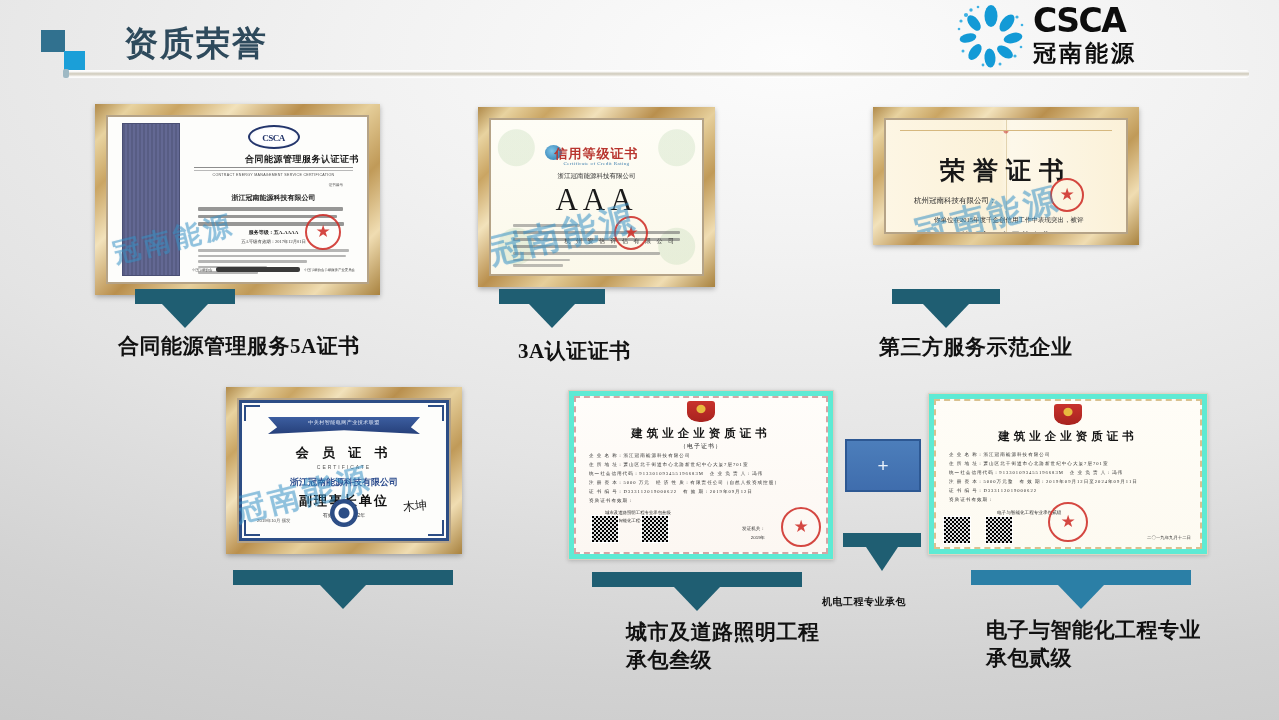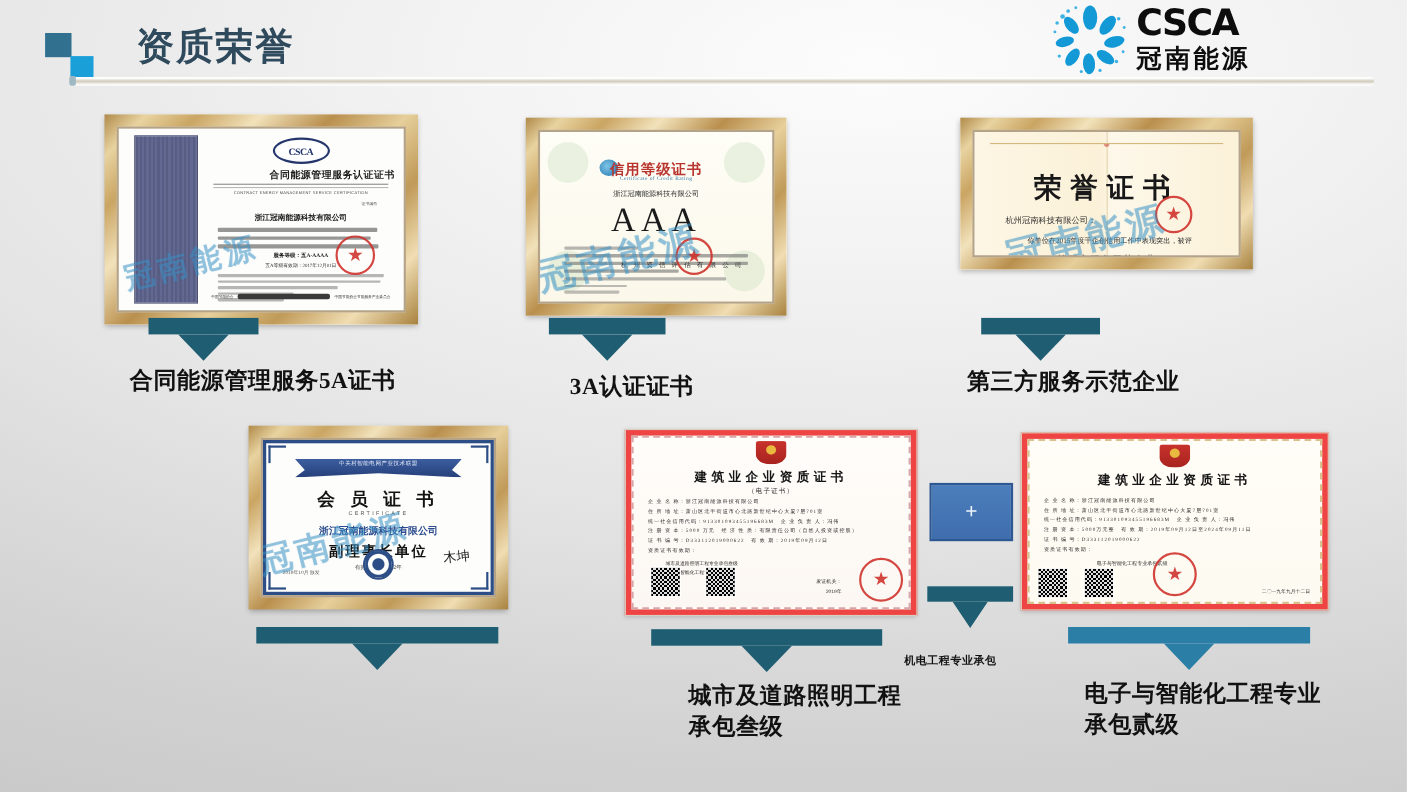--- a/index.html
+++ b/index.html
@@ -255,21 +255,21 @@
   #cert4 .ribbon {
     position: absolute; left: 50%; transform: translateX(-50%); top: 17px;
     width: 152px; height: 17px;
     background: linear-gradient(to bottom, #3c5ea0, #26407a);
     clip-path: polygon(0 0, 100% 0, 94% 60%, 100% 100%, 50% 78%, 0 100%, 6% 60%);
     font-size: 5px; color: #e8eefb; text-align: center; line-height: 11px;
     letter-spacing: 0.5px;
   }
   #cert4 .c4-title {
     position: absolute; left: 0; right: 0; top: 44px; text-align: center;
-    font-size: 16px; font-weight: bold; color: #131313; letter-spacing: 5px;
+    font-size: 13px; font-weight: bold; color: #131313; letter-spacing: 5px;
     font-family: "Liberation Serif", serif;
   }
   #cert4 .c4-en {
     position: absolute; left: 0; right: 0; top: 64px; text-align: center;
     font-size: 5px; color: #555; letter-spacing: 2px;
   }
   #cert4 .c4-company {
     position: absolute; left: 0; right: 0; top: 76px; text-align: center;
     font-size: 9px; color: #2a4a8c; font-weight: bold;
     font-family: "Liberation Serif", serif;
@@ -286,21 +286,21 @@
   #cert4 .emblem {
     position: absolute; left: 50%; transform: translateX(-50%); bottom: 14px;
     width: 28px; height: 28px; border-radius: 50%;
     border: 2px solid #2c4d85;
     background: radial-gradient(circle, #2c4d85 0 5px, #ffffff 6px 9px, #2c4d85 10px 12px, #ffffff 13px);
   }
 
   
   .cert-doc {
     position: absolute;
-    background: #ef4444;
+    background: #5eead4;
     box-shadow: 0 1px 4px rgba(0,0,0,0.18);
     overflow: hidden;
   }
   #cert5 { left: 568px; top: 390px; width: 266px; height: 170px; border: 1px solid #d9cfc1; }
   #cert5 .deco-border {
     position: absolute; inset: 5px;
     border: 2px dashed #d7a5a5;
     background: linear-gradient(to bottom, #fffdfa, #fcf7f2);
   }
   #cert6 { left: 928px; top: 393px; width: 280px; height: 162px; border: 1px solid #ded5c2; }

